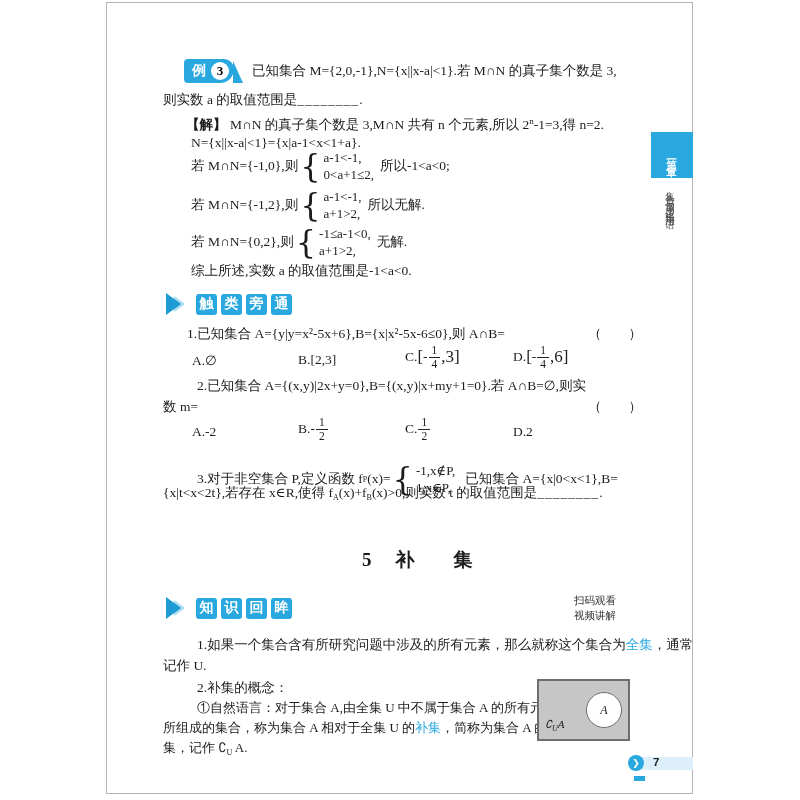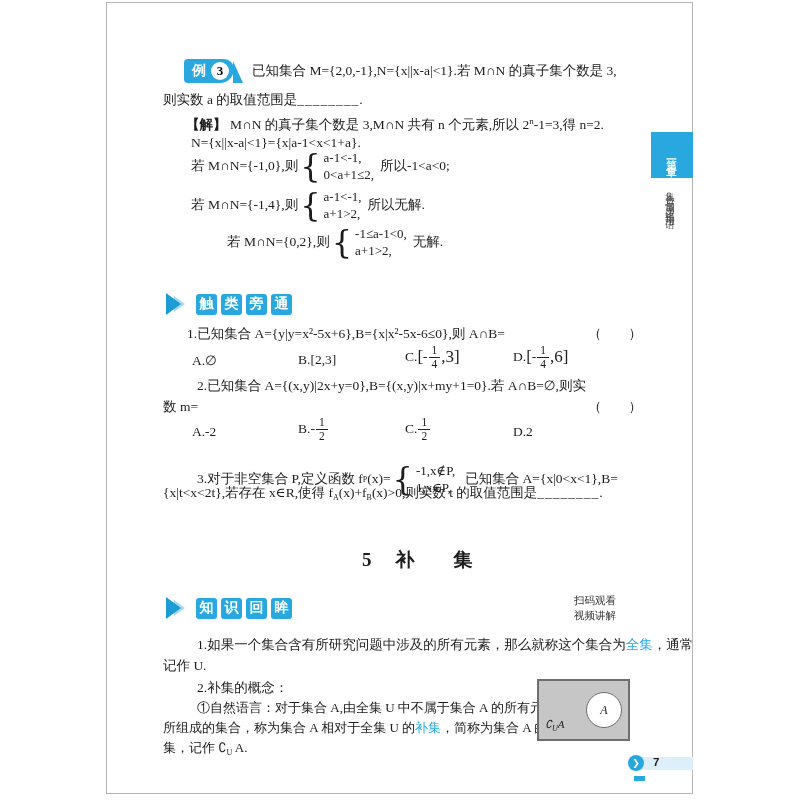--- a/index.html
+++ b/index.html
@@ -114,37 +114,38 @@
   <div class="caseline" style="left:191px; top:149px;">
     <span style="font-size:13.5px">若 M∩N={-1,0},则</span>
     <span class="brace">{</span>
     <span class="crow">
         <span>a-1&lt;-1,</span>
         <span>0&lt;a+1≤2,</span>
       </span>
     <span style="font-size:13.5px">所以-1&lt;a&lt;0;</span>
   </div>
   <div class="caseline" style="left:191px; top:188px;">
-    <span style="font-size:13.5px">若 M∩N={-1,4},则</span>
+    <span style="font-size:13.5px">若 M∩N={-1,2},则</span>
     <span class="brace">{</span>
     <span class="crow">
         <span>a-1&lt;-1,</span>
         <span>a+1&gt;2,</span>
       </span>
     <span style="font-size:13.5px">所以无解.</span>
   </div>
-  <div class="caseline" style="left:191px; top:225px;margin-left:36px;">
+  <div class="caseline" style="left:191px; top:225px;">
     <span style="font-size:13.5px">若 M∩N={0,2},则</span>
     <span class="brace">{</span>
     <span class="crow">
         <span>-1≤a-1&lt;0,</span>
         <span>a+1&gt;2,</span>
       </span>
     <span style="font-size:13.5px">无解.</span>
   </div>
+  <div class="t" style="left:191px; top:262px;">综上所述,实数 a 的取值范围是-1&lt;a&lt;0.</div>
 
   <div class="sec-badge" style="left:166px; top:293px;">
     <span class="arrow-wrap">
         <span class="arrow-back"></span>
         <span class="arrow-front"></span>
       </span>
     <span class="sq">触</span>
     <span class="sq">类</span>
     <span class="sq">旁</span>
     <span class="sq">通</span>

